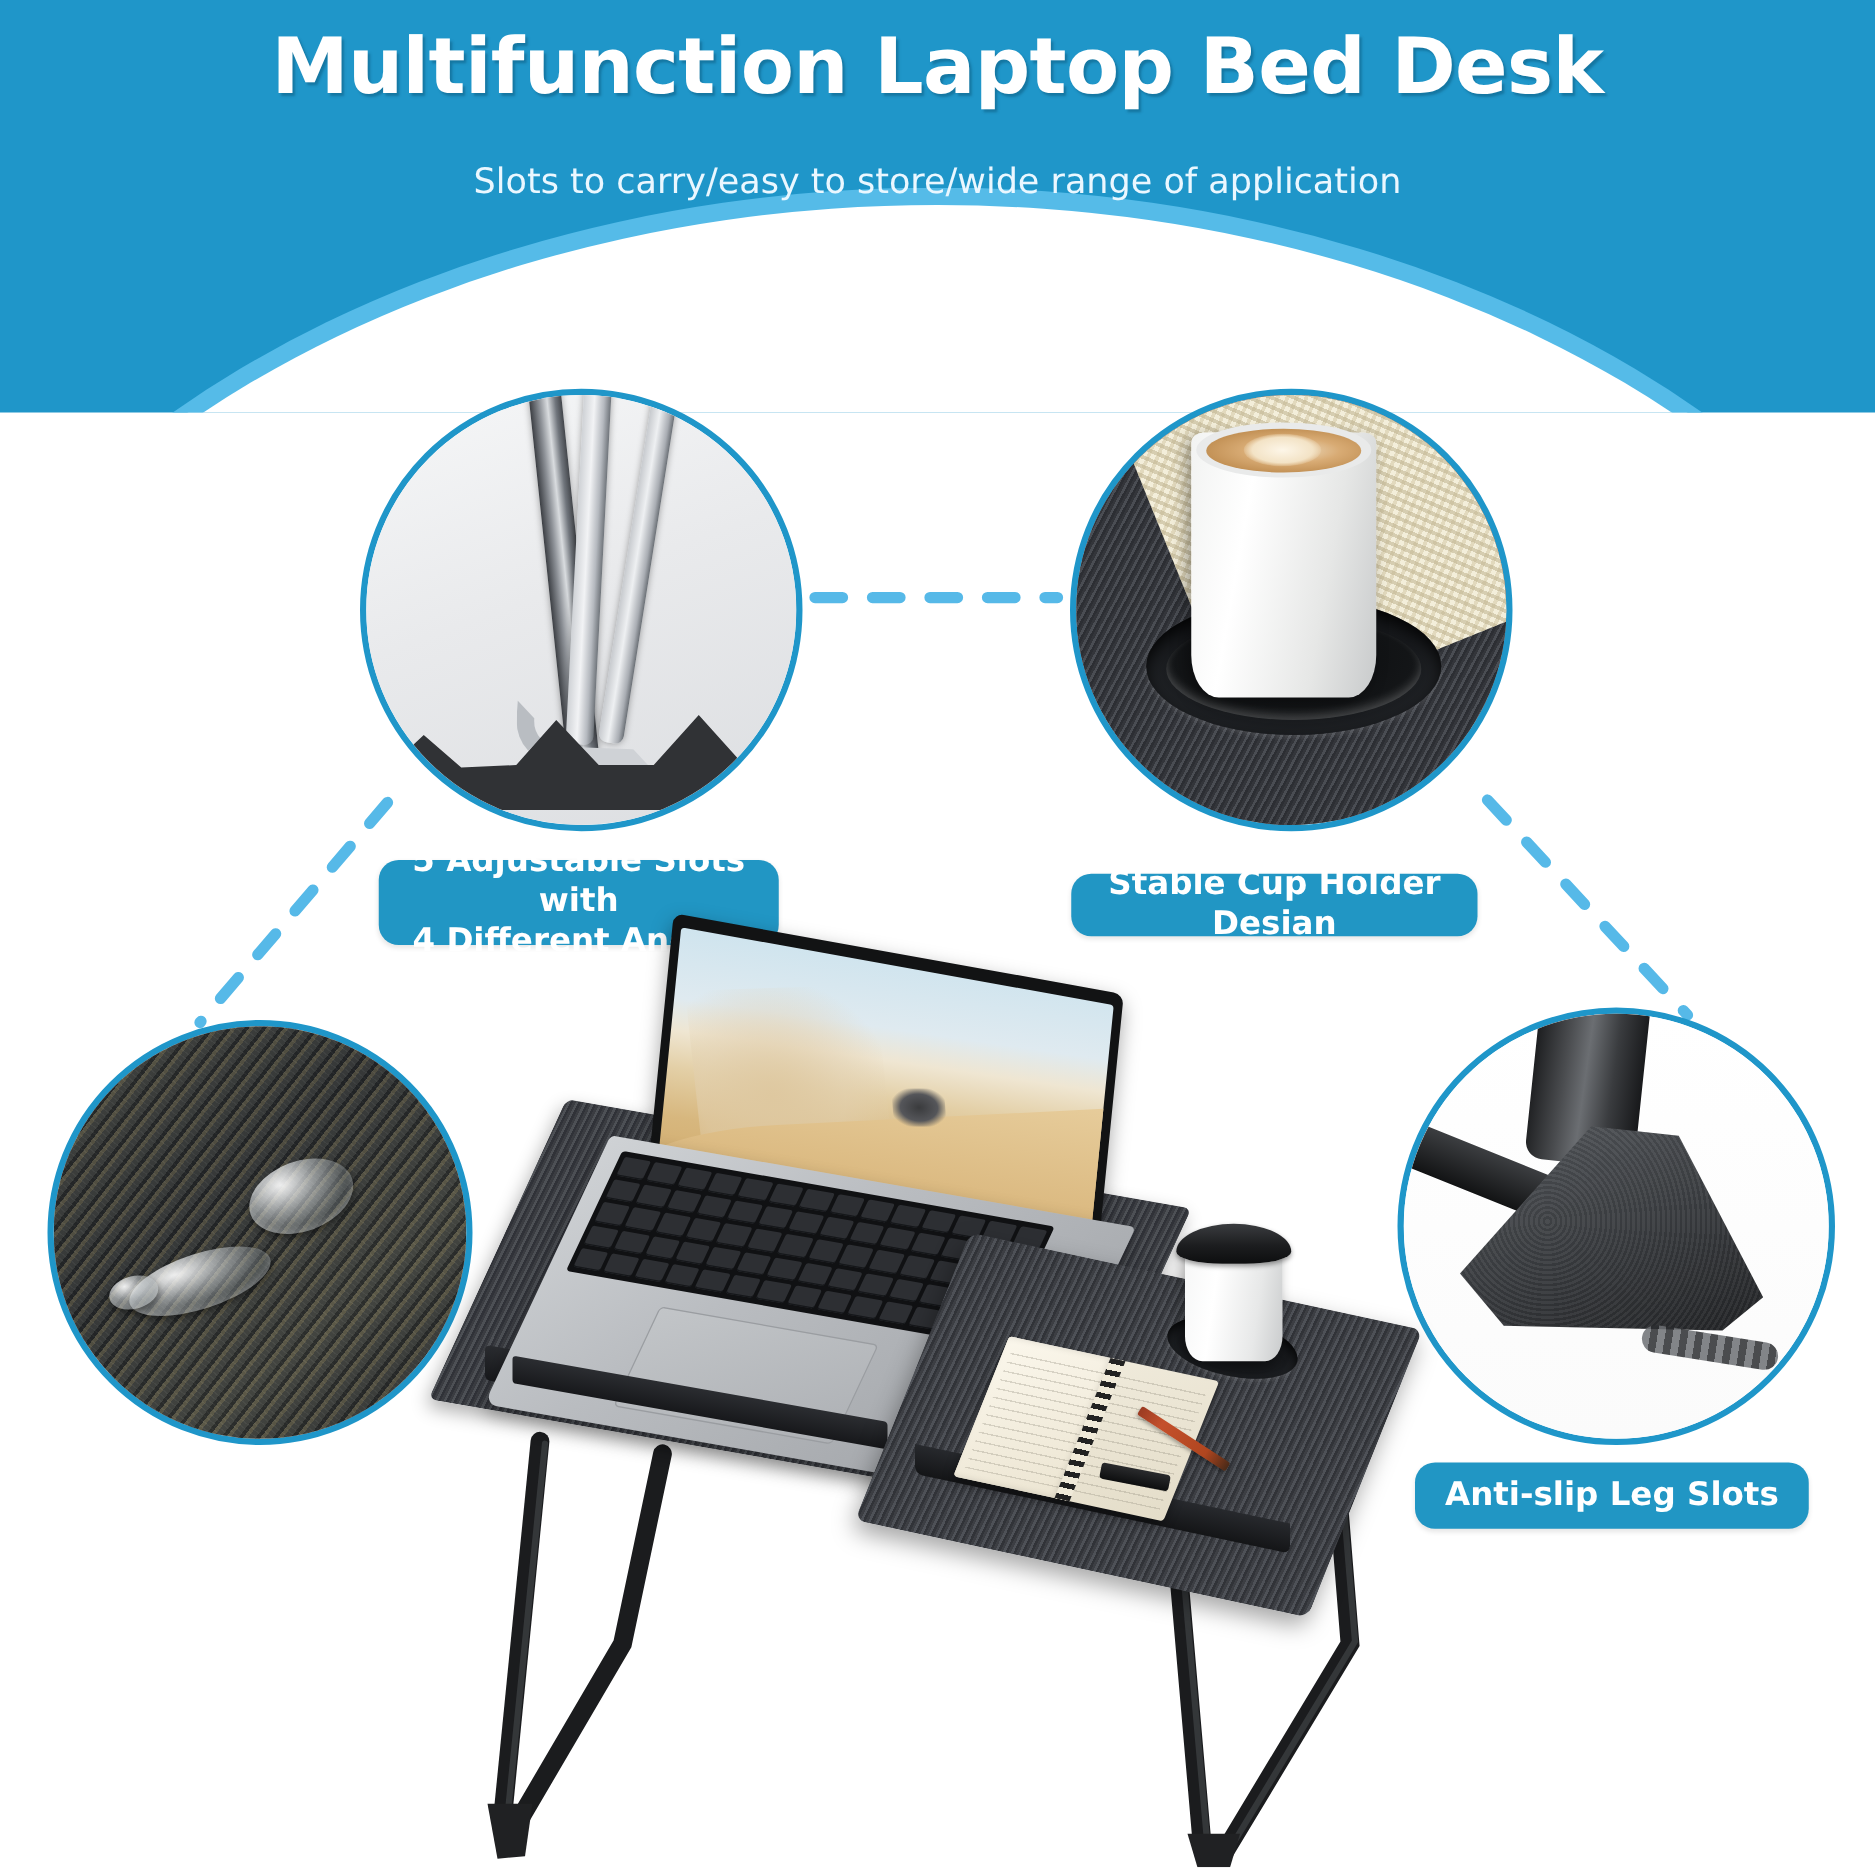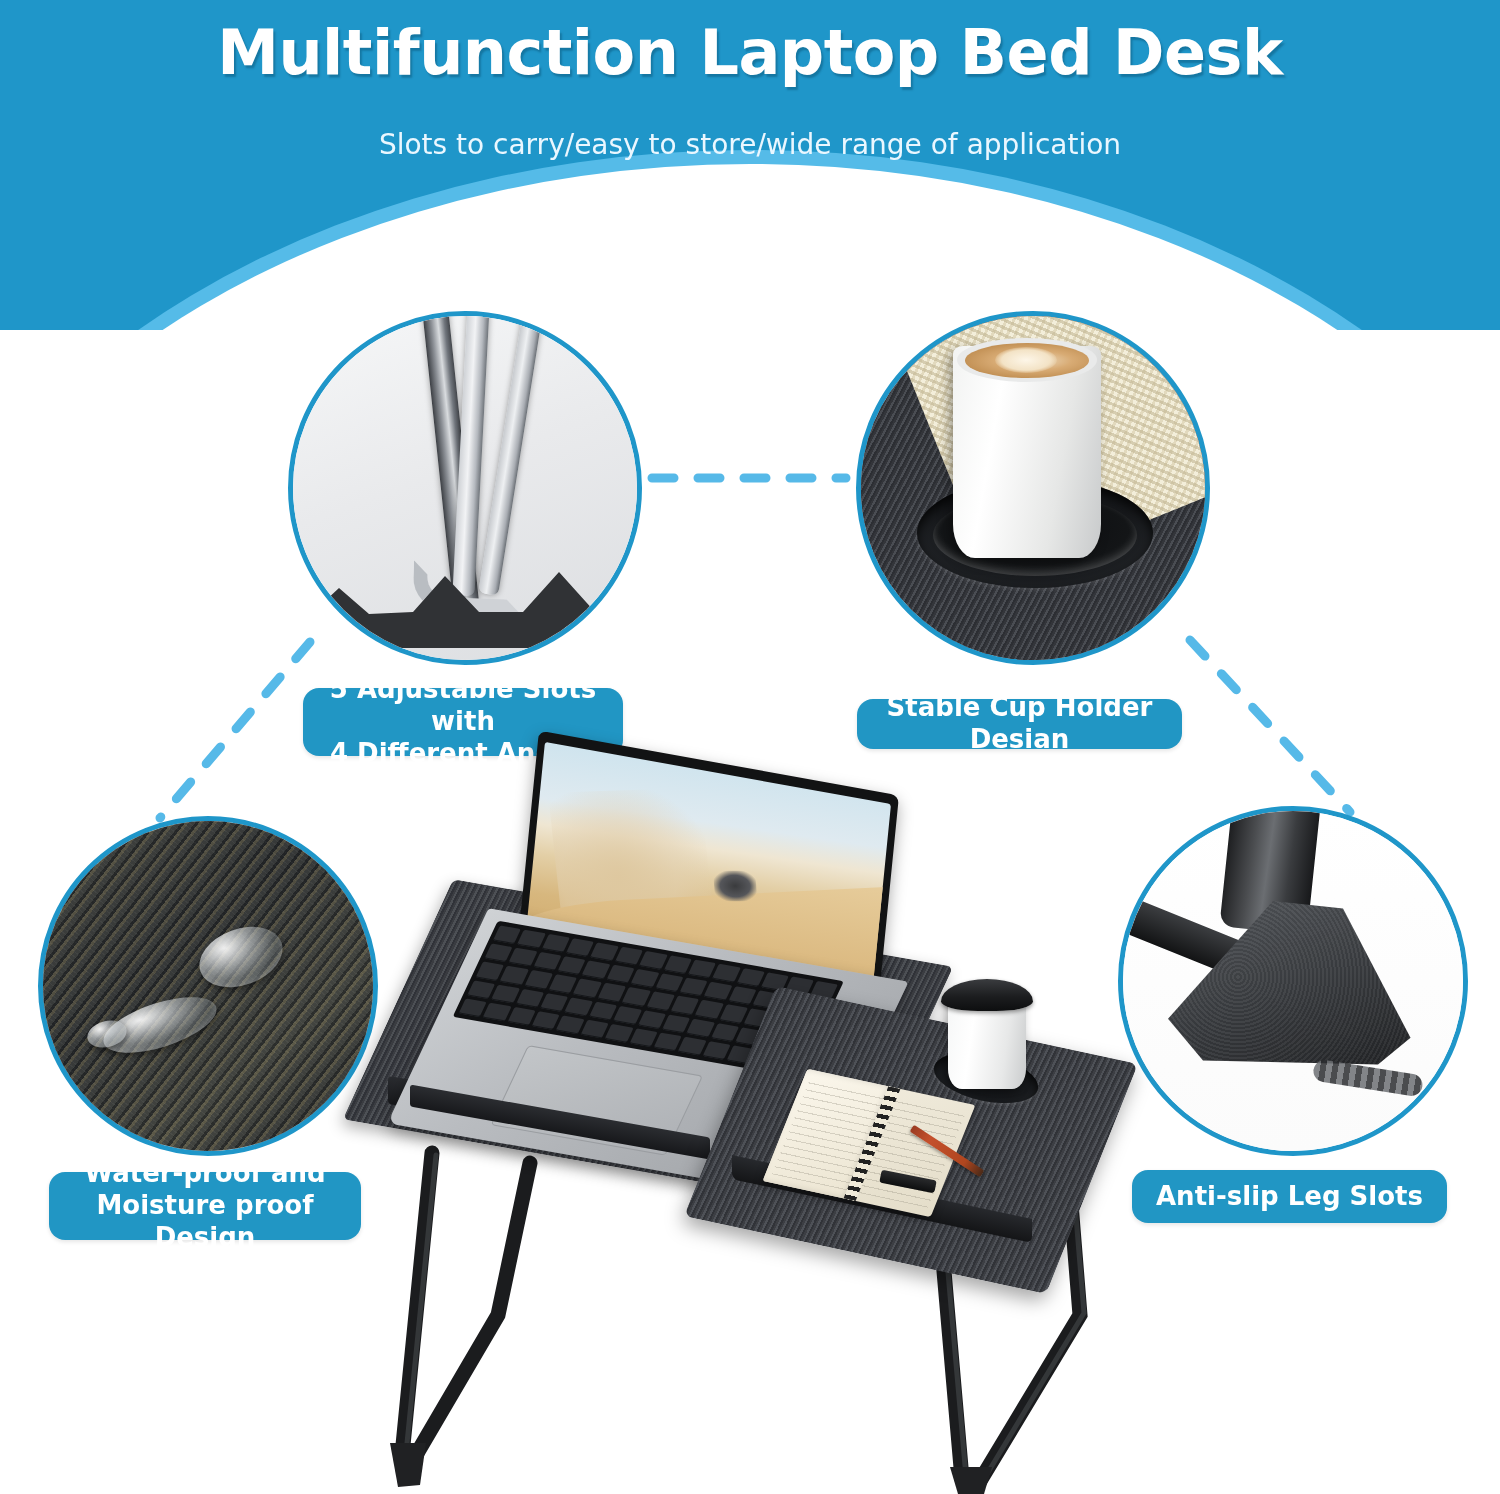--- a/index.html
+++ b/index.html
@@ -440,26 +440,20 @@
 
   <div class="badge" id="badge-slots">
     <span>
       <span>5 Adjustable Slots with</span><br>
       <span>4 Different Angles</span>
     </span>
   </div>
 
   <div class="badge" id="badge-cup">Stable Cup Holder Desian</div>
 
-  <div class="badge" id="badge-water">
-    <span>
-      <span>Water-proof and</span><br>
-      <span>Moisture proof Design</span>
-    </span>
-  </div>
 
   <div class="badge" id="badge-leg">Anti-slip Leg Slots</div>
 
   <div id="product">
 
     <svg class="leg-svg" viewBox="0 0 740 739">
       <g stroke="#1b1c1e" stroke-width="15" fill="none" stroke-linecap="round">
         <path d="M52 398 L22 700"></path>
         <path d="M150 408 L118 560 L36 700"></path>
         <path d="M560 470 L582 724"></path>

